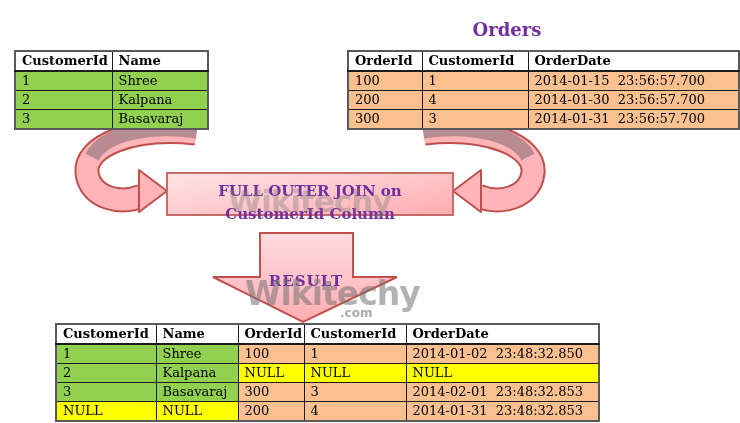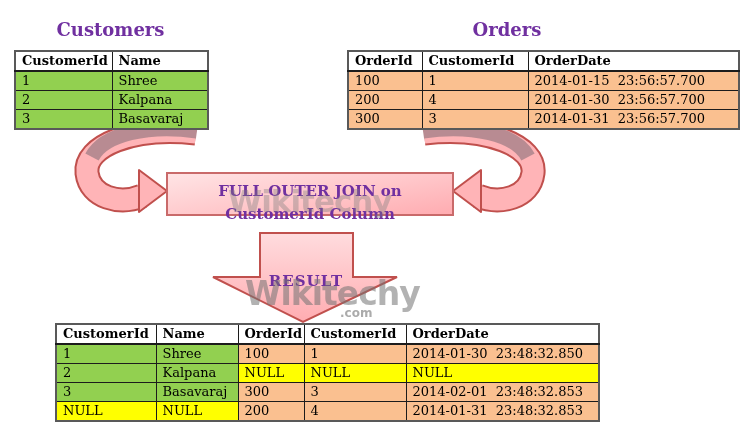--- a/index.html
+++ b/index.html
@@ -93,21 +93,20 @@
     </g>
 
     <g>
       <path class="band-border" d="M424,133 C488,126 536,146 533,173 C530,198 500,205 478,196"></path>
       <path class="band-fill" d="M424,133 C488,126 536,146 533,173 C530,198 500,205 478,196"></path>
       <path class="band-flap" d="M423,131 C472,124 516,134 528,157"></path>
       <polygon class="arrow-head" points="481,170 481,212 453,191"></polygon>
     </g>
   </svg>
 
-  <div class="tbl-title customers-title">Customers</div>
 
   <div class="tbl-title orders-title">Orders</div>
 
   <table class="dtable t-customers">
       <colgroup>
         <col style="width: 97px;">
         <col style="width: 96px;">
       </colgroup>
       <thead>
         <tr>
@@ -193,21 +192,21 @@
           <th>CustomerId</th>
           <th>OrderDate</th>
         </tr>
       </thead>
       <tbody>
         <tr>
           <td class="c-green">1</td>
           <td class="c-green">Shree</td>
           <td class="c-orange">100</td>
           <td class="c-orange">1</td>
-          <td class="c-orange">2014-01-30  23:48:32.850</td>
+          <td class="c-orange">2014-01-02  23:48:32.850</td>
         </tr>
         <tr>
           <td class="c-green">2</td>
           <td class="c-green">Kalpana</td>
           <td class="c-yellow">NULL</td>
           <td class="c-yellow">NULL</td>
           <td class="c-yellow">NULL</td>
         </tr>
         <tr>
           <td class="c-green">3</td>

